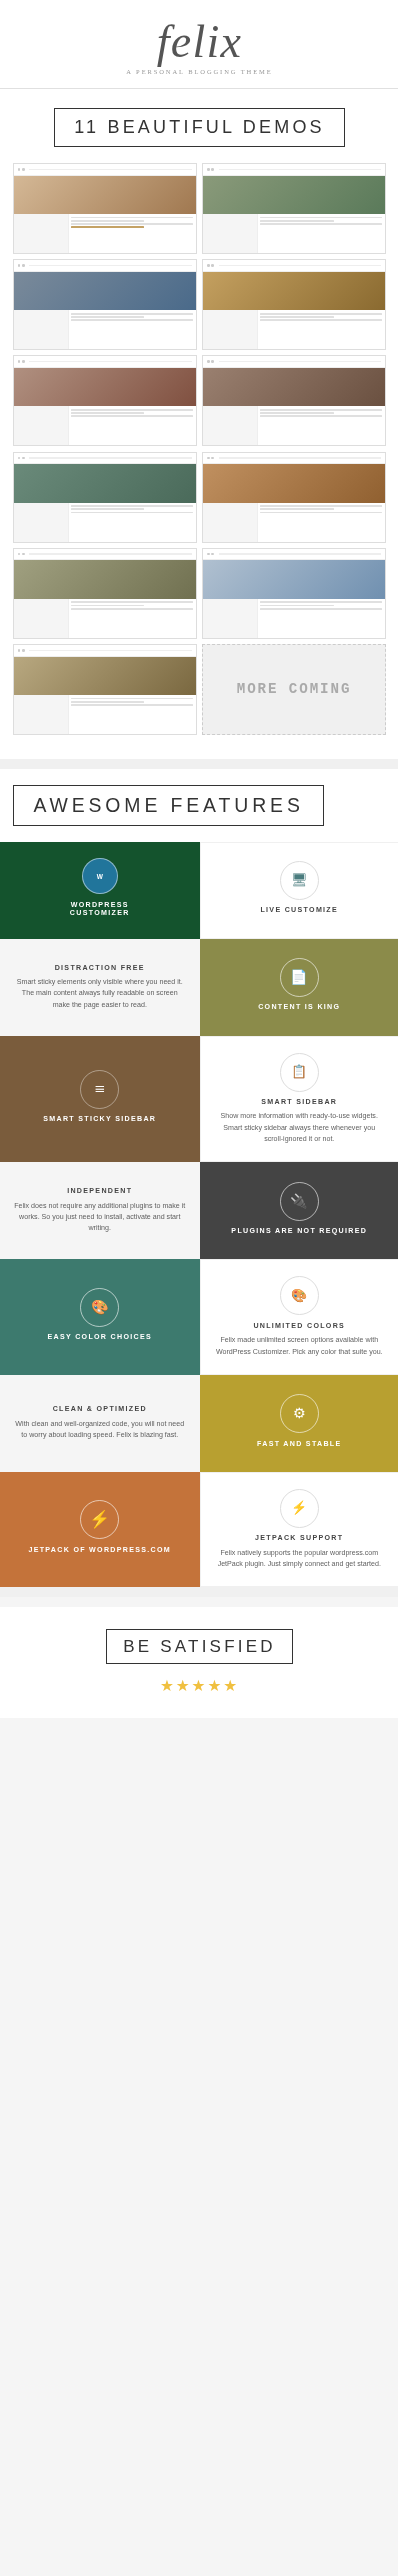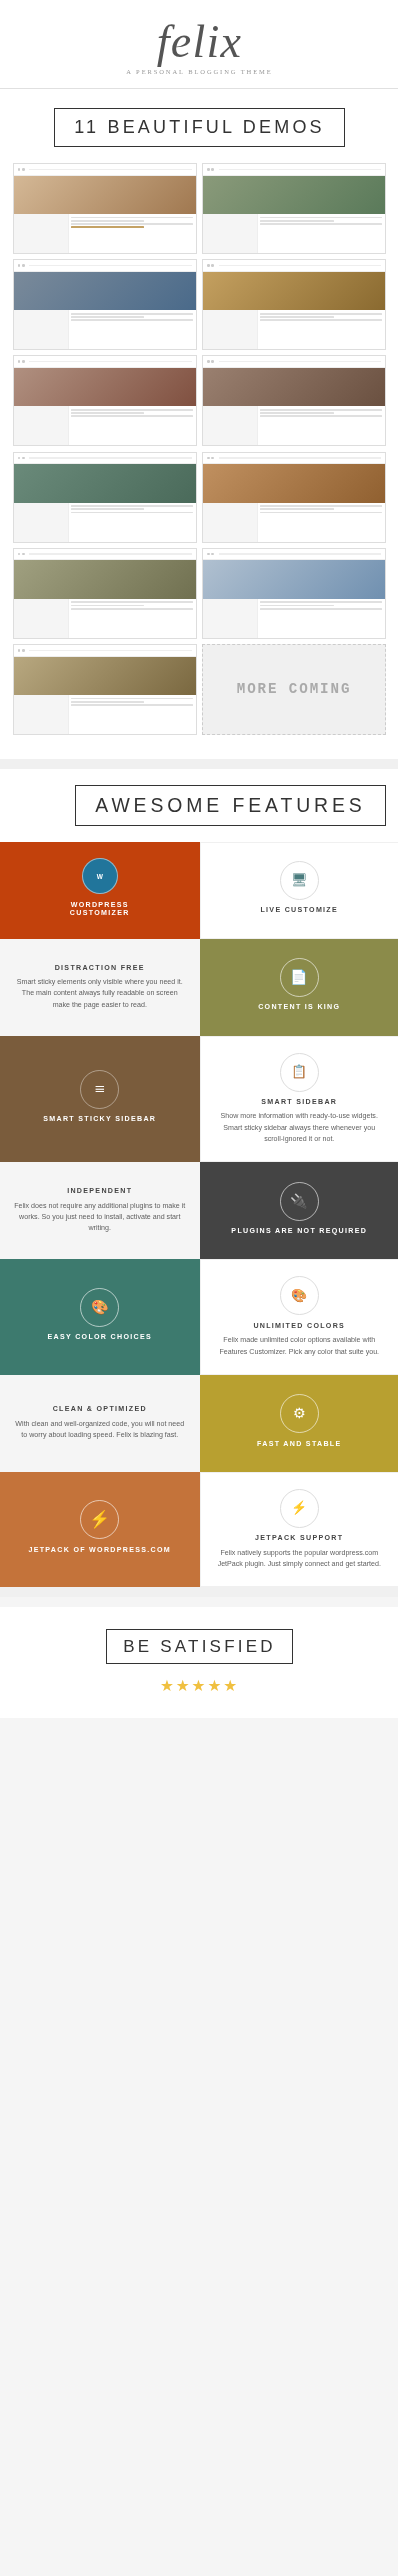--- a/index.html
+++ b/index.html
@@ -166,21 +166,21 @@
 
     .feature-cell {
       padding: 16px 13px;
       display: flex;
       flex-direction: column;
       align-items: center;
       justify-content: center;
       text-align: center;
       min-height: 97px;
     }
-    .feature-cell.dark-teal { background: #c2410c; color: #fff; }
+    .feature-cell.dark-teal { background: #14532d; color: #fff; }
     .feature-cell.white { background: #fff; color: #444; border: 0.6px solid #f0f0f0; }
     .feature-cell.light-gray { background: #f5f5f5; color: #444; }
     .feature-cell.olive { background: #8b8b4a; color: #fff; }
     .feature-cell.brown { background: #7a5c3c; color: #fff; }
     .feature-cell.dark-gray { background: #444; color: #fff; }
     .feature-cell.green-teal { background: #3d7a6e; color: #fff; }
     .feature-cell.mustard { background: #b8a030; color: #fff; }
     .feature-cell.orange-brown { background: #c4733a; color: #fff; }
 
     .feature-icon {
@@ -278,21 +278,21 @@
     .demo10 .demo-hero { background: linear-gradient(135deg, #b0c0d0 0%, #7090b0 100%); }
 
     .section-divider {
       height: 9.7px;
       background: #f0f0f0;
     }
 
     .features-header-wrap {
       background: #fff;
       padding: 16px 13px;
-      text-align: right;
+      text-align: left;
     }
   </style>
 </head>
 <body>
 
 <div class="logo-section">
   <div class="logo-text">felix</div>
   <div class="logo-subtitle">A Personal Blogging Theme</div>
 </div>
 
@@ -571,21 +571,21 @@
   </div>
 
   <div class="feature-cell green-teal">
     <div class="feature-icon" style="font-size:14.2px;">🎨</div>
     <div class="feature-title">Easy Color Choices</div>
   </div>
 
   <div class="feature-cell white">
     <div class="feature-icon dark" style="border-color:#ddd; font-size:13px; color:#3d7a6e;">🎨</div>
     <div class="feature-title">Unlimited Colors</div>
-    <div class="feature-desc">Felix made unlimited color options available with Features Customizer. Pick any color that suite you.</div>
+    <div class="feature-desc">Felix made unlimited screen options available with WordPress Customizer. Pick any color that suite you.</div>
   </div>
 
   <div class="feature-cell light-gray">
     <div class="feature-title">Clean &amp; Optimized</div>
     <div class="feature-desc">With clean and well-organized code, you will not need to worry about loading speed. Felix is blazing fast.</div>
   </div>
 
   <div class="feature-cell mustard">
     <div class="feature-icon" style="font-size:14.2px;">⚙</div>
     <div class="feature-title">Fast and Stable</div>

